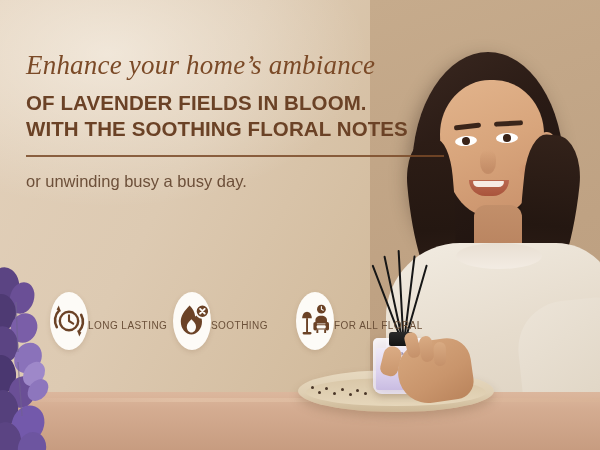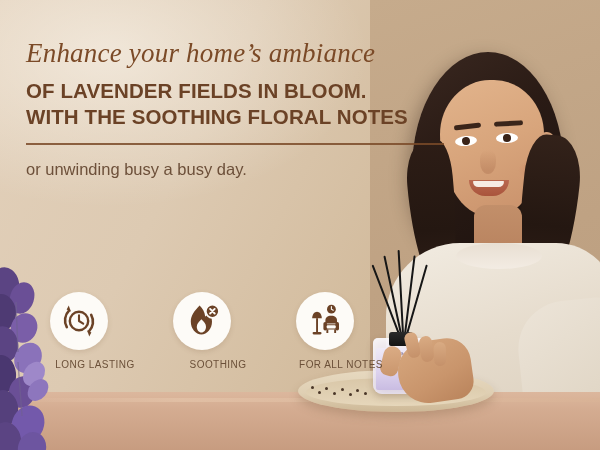--- a/index.html
+++ b/index.html
@@ -280,21 +280,21 @@
   
   .lavender {
     position: absolute;
     left: -12px; bottom: -6px;
     width: 84px; height: 190px;
   }
 
   
   .content {
     position: absolute;
-    left: 26px; top: 38px;
+    left: 26px; top: 50px;
     width: 430px;
   }
   .script-line {
     font-family: "Liberation Serif", serif;
     font-style: italic;
     font-size: 27px;
     line-height: 1.15;
     color: #7b4a27;
     margin: 0 0 9px 0;
     letter-spacing: .2px;
@@ -326,21 +326,22 @@
   
   .features {
     position: absolute;
     left: 50px; top: 292px;
     display: flex;
     gap: 33px;
   }
   .feature {
     width: 90px;
     display: flex;
-    flex-direction: column;
+    flex-direction: row;
+    align-items: center;
   }
   .feature-circle {
     width: 58px; height: 58px;
     border-radius: 50%;
     background: #fdfbf7;
     display: flex;
     align-items: center;
     justify-content: center;
     box-shadow: 0 2px 5px rgba(120,88,62,.18);
   }
@@ -501,18 +502,18 @@
 
           <path d="M19.4 18.4 C19.4 15.6 21.4 13.8 25.2 13.8 C29 13.8 31 15.6 31 18.4 L31 21.4 L19.4 21.4 Z" fill="#6b4226"></path>
           <rect x="17.4" y="20" width="3.6" height="8.4" rx="1.7" fill="#6b4226"></rect>
           <rect x="29.4" y="20" width="3.6" height="8.4" rx="1.7" fill="#6b4226"></rect>
           <rect x="19.2" y="22.2" width="12" height="5.4" rx="1.3" fill="#6b4226"></rect>
           <rect x="20.4" y="27.4" width="1.9" height="3.6" fill="#6b4226"></rect>
           <rect x="28.2" y="27.4" width="1.9" height="3.6" fill="#6b4226"></rect>
           <rect x="20.7" y="23.2" width="9" height="3.2" rx="1" fill="#fdfbf7"></rect>
         </svg>
       </div>
-      <div class="feature-label">FOR ALL NOTES</div>
+      <div class="feature-label">FOR ALL FLORAL</div>
     </div>
 
   </div>
 
 </div>
 
 </body></html>

